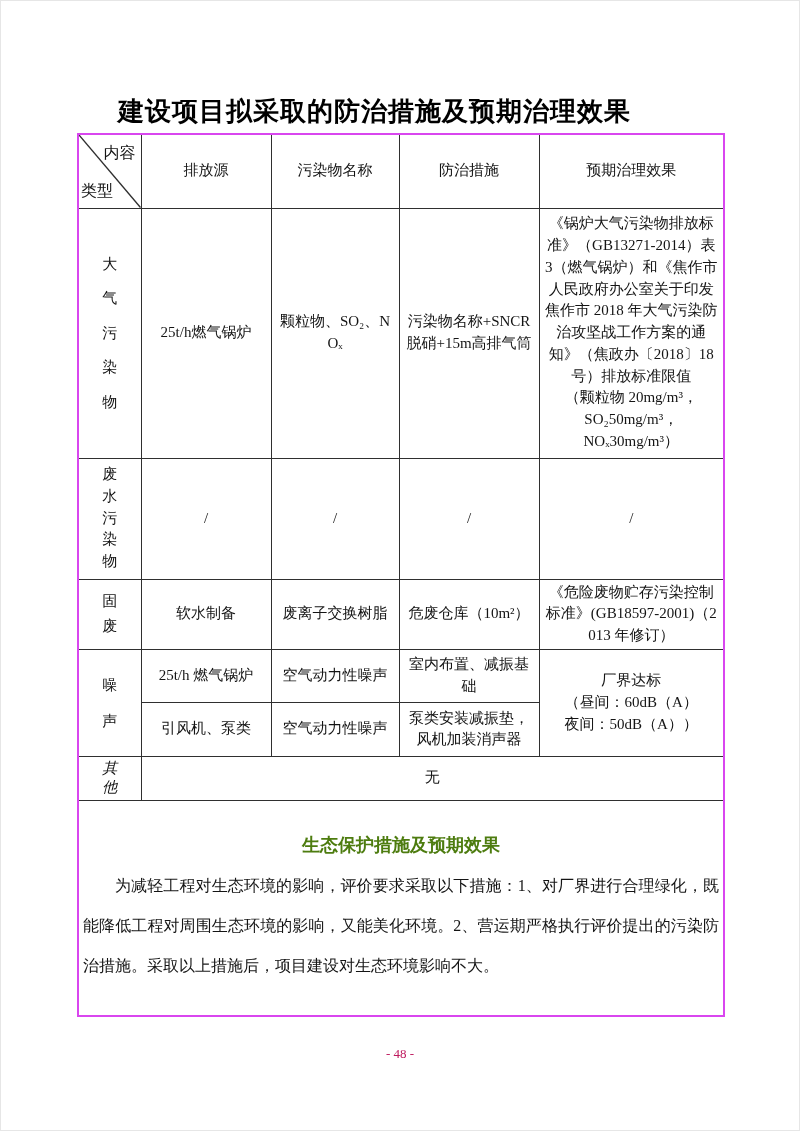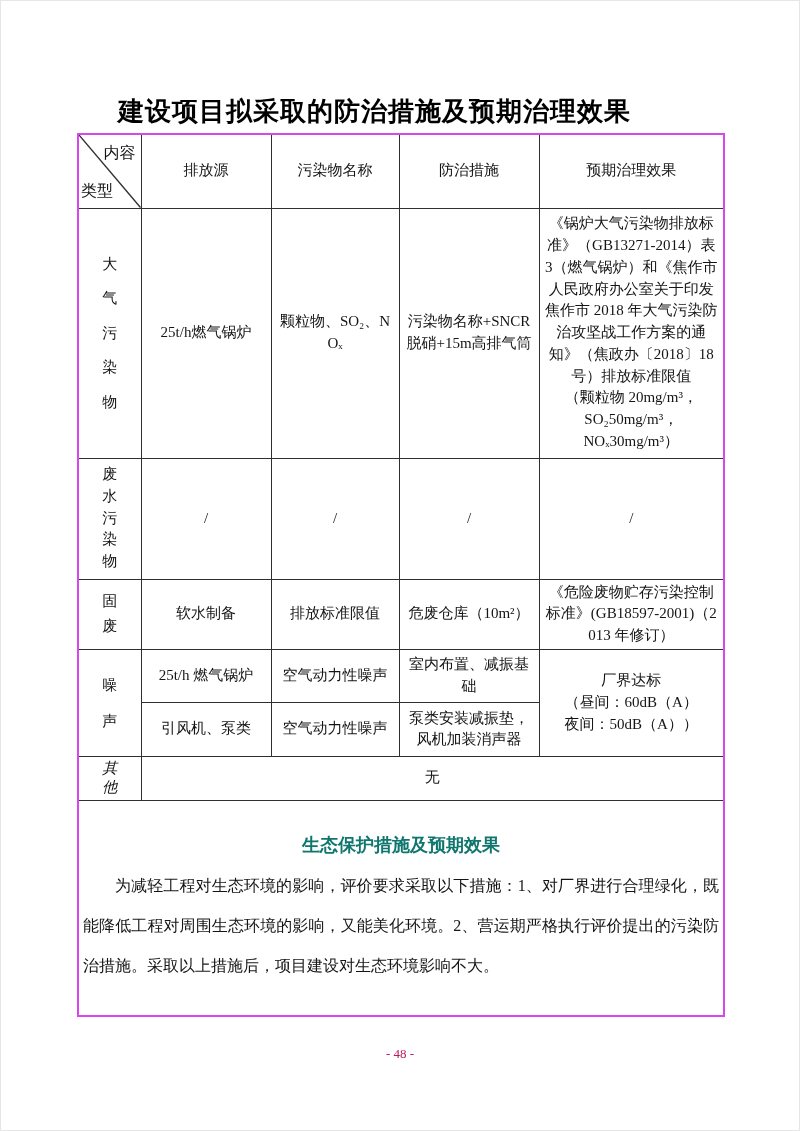--- a/index.html
+++ b/index.html
@@ -59,21 +59,21 @@
   .lh-noise { line-height:2.4; }
   .lh-other { line-height:1.3;font-style:italic; }
 
   .preline { white-space:pre-line; }
   td.effect-air { font-size:15px; line-height:1.4; padding:2px 3px; }
 
   
   td.eco-cell { text-align:left; vertical-align:top; padding:8px 12px 0 12px; }
   .eco-heading {
     font-family:"Liberation Sans","DejaVu Sans",sans-serif;
-    font-weight:bold; font-size:18px; color:#0f766e; margin:2px 0 0 0;
+    font-weight:bold; font-size:18px; color:#4d7c0f; margin:2px 0 0 0;
   }
   .eco-para {
     font-size:16px; line-height:2.5; text-indent:2em;
     text-align:justify; margin-top:8px; word-break:break-all;
   }
 
   .page-number {
     position:absolute; left:0; right:0; top:1046px;
     text-align:center; font-size:13px; color:#be185d;
   }
@@ -130,21 +130,21 @@
     <td>/</td>
     <td>/</td>
     <td>/</td>
   </tr>
 
   <tr class="r-solid">
     <td class="type-cell">
       <div class="type-inner lh-solid">固废</div>
     </td>
     <td>软水制备</td>
-    <td>排放标准限值</td>
+    <td>废离子交换树脂</td>
     <td>危废仓库（10m²）</td>
     <td>《危险废物贮存污染控制标准》(GB18597-2001)（2013 年修订）</td>
   </tr>
 
   <tr class="r-noise1">
     <td class="type-cell" rowspan="2">
       <div class="type-inner lh-noise">噪声</div>
     </td>
     <td>25t/h 燃气锅炉</td>
     <td>空气动力性噪声</td>

